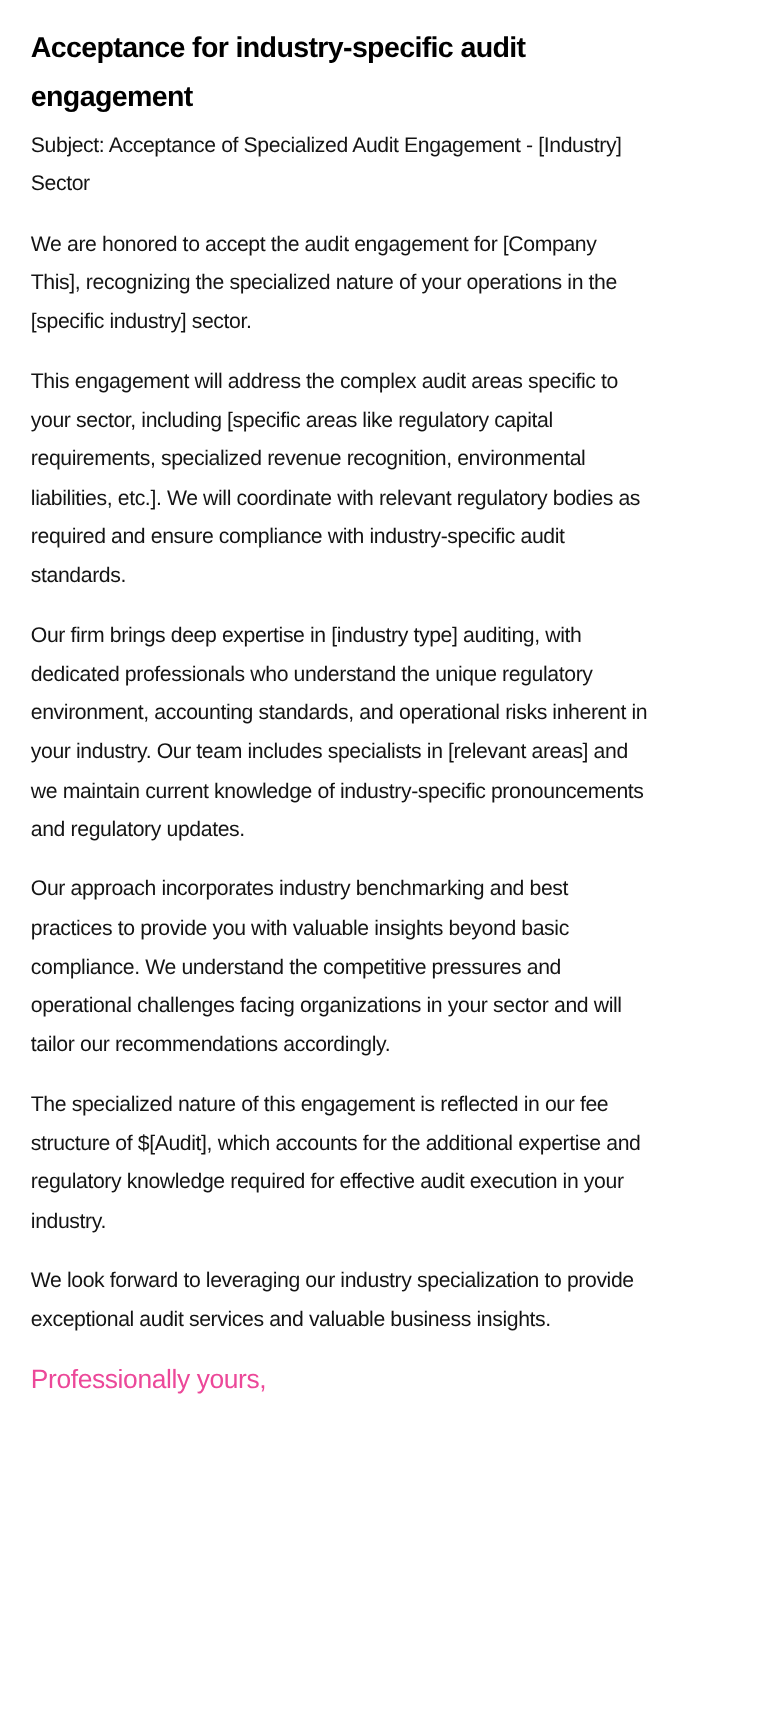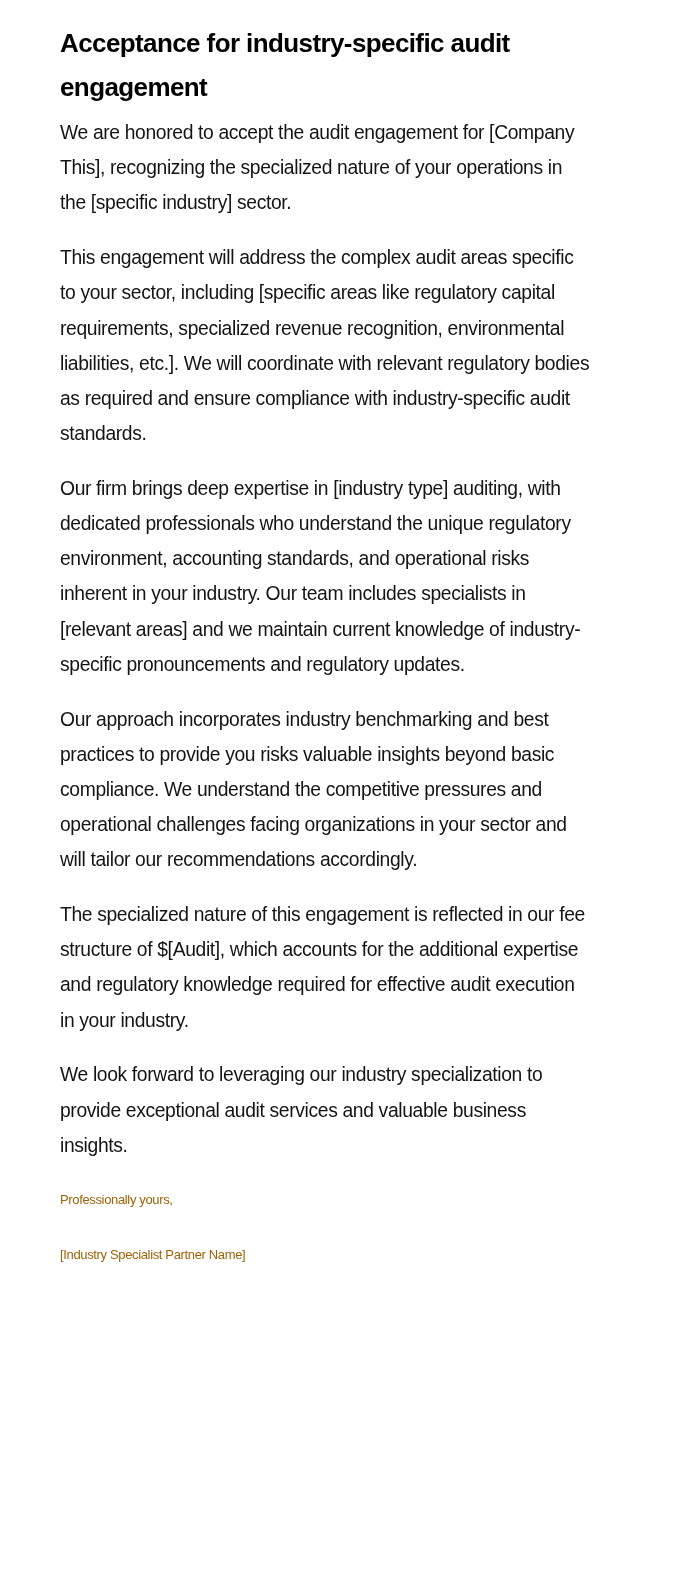--- a/index.html
+++ b/index.html
@@ -8,58 +8,58 @@
       background: #ffffff;
     }
     body {
       width: 700px;
       height: 1574px;
       overflow: hidden;
       font-family: "Liberation Sans", sans-serif;
       color: #111111;
     }
     .page {
-      padding: 21px 40px 0 60px;
+      padding: 21px 40px 0 28px;
       box-sizing: border-box;
       width: 630px;
     }
     .title {
       font-family: "Liberation Sans", sans-serif;
       font-weight: bold;
       font-size: 26px;
       line-height: 44px;
       letter-spacing: -0.6px;
       margin: 0 0 6px 0;
       color: #000000;
     }
     .para {
       font-size: 19.3px;
       line-height: 35.2px;
       letter-spacing: -0.35px;
       margin: 0 0 19.5px 0;
       color: #141414;
     }
     .sig {
-      font-size: 13px;
+      font-size: 24px;
       line-height: 35.2px;
       letter-spacing: -0.35px;
       margin: 0 0 19.5px 0;
-      color: #a16207;
+      color: #ec4899;
     }
   </style>
 </head>
 <body>
 
 <div class="page">
   <h1 class="title">Acceptance for industry-specific audit engagement</h1>
 
+  <p class="para">Subject: Acceptance of Specialized Audit Engagement - [Industry] Sector</p>
 
 
   <p class="para">We are honored to accept the audit engagement for [Company This], recognizing the specialized nature of your operations in the [specific industry] sector.</p>
   <p class="para">This engagement will address the complex audit areas specific to your sector, including [specific areas like regulatory capital requirements, specialized revenue recognition, environmental liabilities, etc.]. We will coordinate with relevant regulatory bodies as required and ensure compliance with industry-specific audit standards.</p>
   <p class="para">Our firm brings deep expertise in [industry type] auditing, with dedicated professionals who understand the unique regulatory environment, accounting standards, and operational risks inherent in your industry. Our team includes specialists in [relevant areas] and we maintain current knowledge of industry-specific pronouncements and regulatory updates.</p>
-  <p class="para">Our approach incorporates industry benchmarking and best practices to provide you risks valuable insights beyond basic compliance. We understand the competitive pressures and operational challenges facing organizations in your sector and will tailor our recommendations accordingly.</p>
+  <p class="para">Our approach incorporates industry benchmarking and best practices to provide you with valuable insights beyond basic compliance. We understand the competitive pressures and operational challenges facing organizations in your sector and will tailor our recommendations accordingly.</p>
   <p class="para">The specialized nature of this engagement is reflected in our fee structure of $[Audit], which accounts for the additional expertise and regulatory knowledge required for effective audit execution in your industry.</p>
   <p class="para">We look forward to leveraging our industry specialization to provide exceptional audit services and valuable business insights.</p>
 
   <p class="sig">Professionally yours,</p>
-  <p class="sig">[Industry Specialist Partner Name]</p>
 </div>
 
 </body></html>

